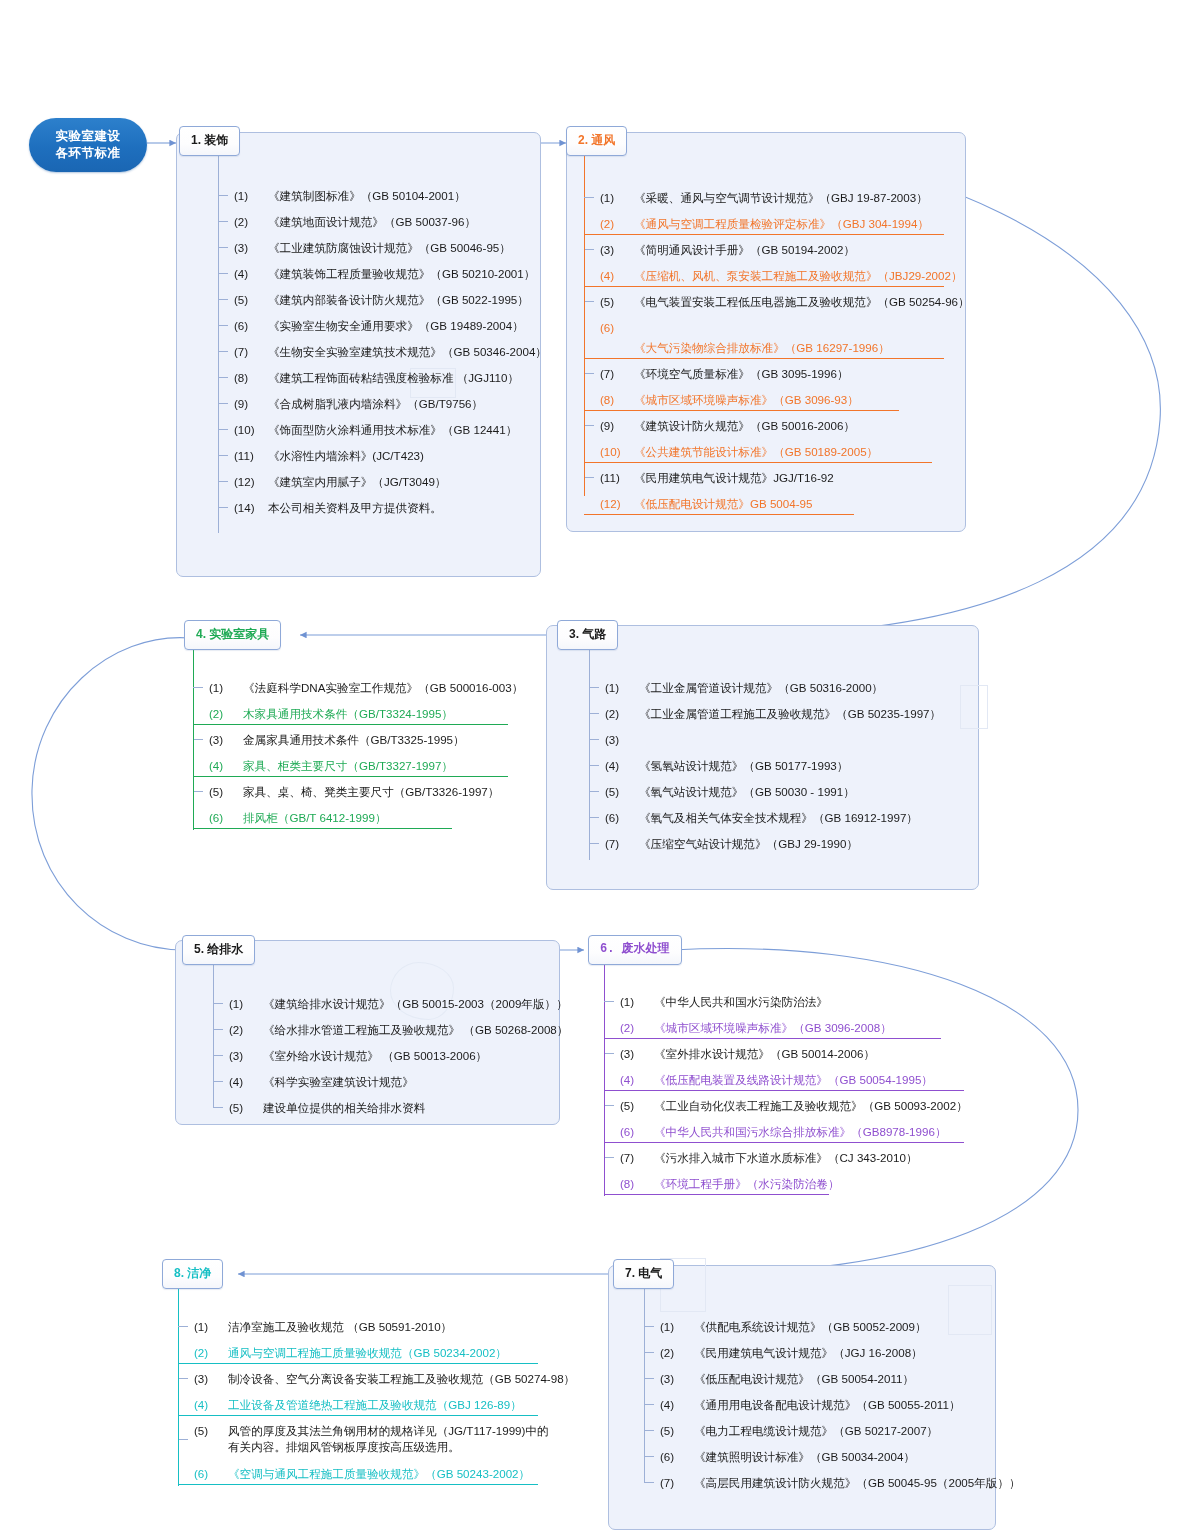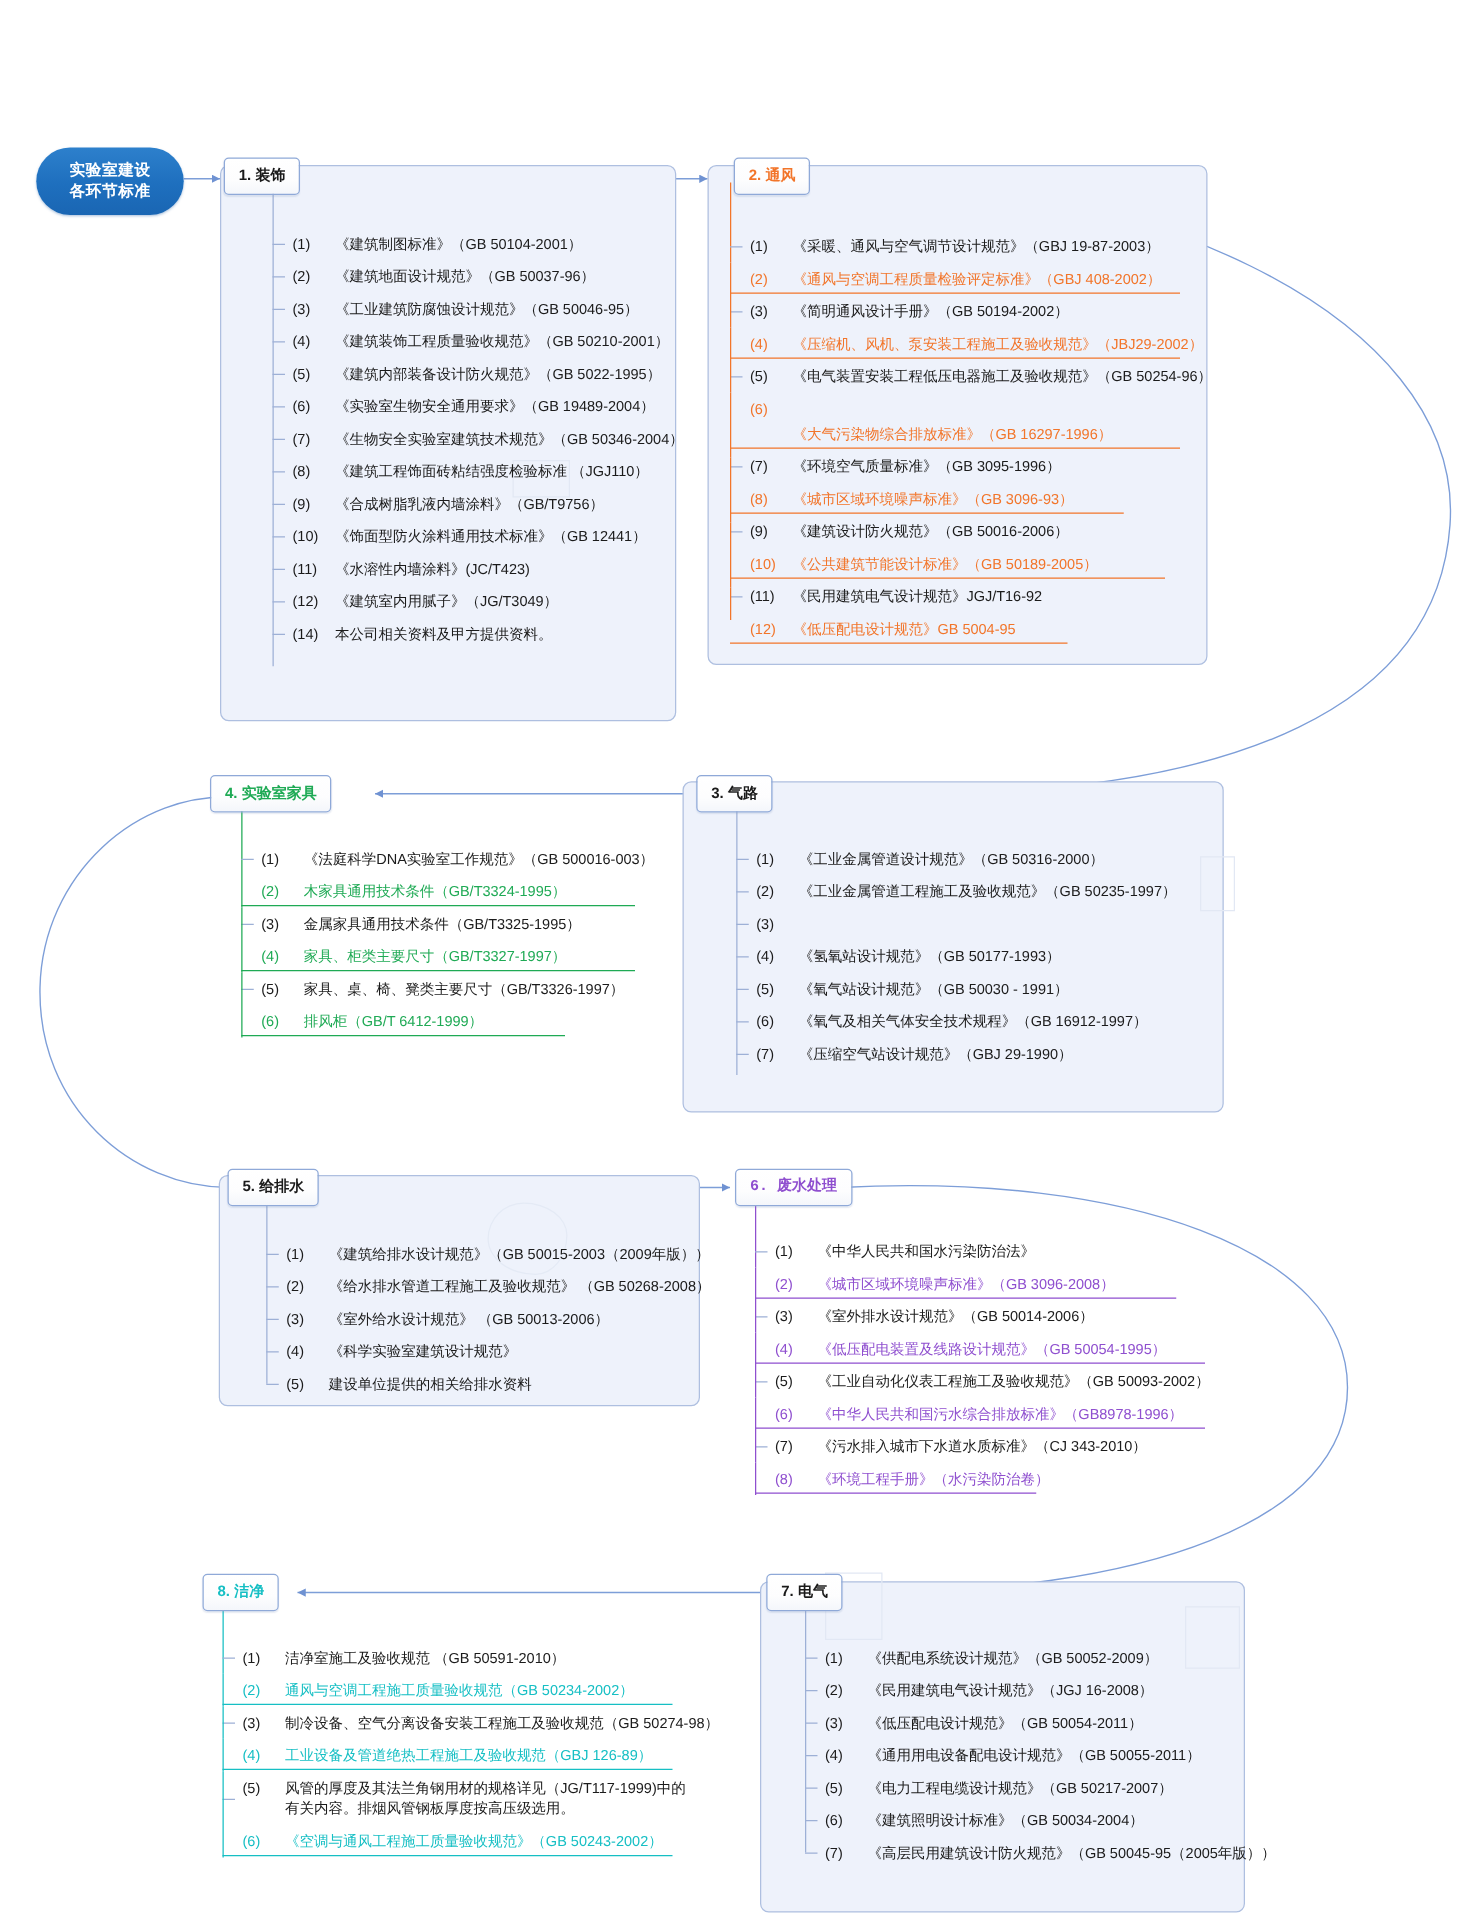--- a/index.html
+++ b/index.html
@@ -240,31 +240,31 @@
       <div class="row">
         <span class="tick"></span>
         <span class="num">(14)</span>
         <span class="txt">本公司相关资料及甲方提供资料。</span>
       </div>
     </div>
 
   <div class="panel" style="left:566px;top:132px;width:400px;height:400px;">
       <div class="inner"></div>
     </div>
-  <div class="sec-head" style="left:587px;top:126px;color:#f2752a;border-color:#8fa9d8;">2. 通风</div>
+  <div class="sec-head" style="left:566px;top:126px;color:#f2752a;border-color:#8fa9d8;">2. 通风</div>
   <div class="items" style="left:598px;top:184px;width:350px;">
       <div class="row">
         <span class="tick"></span>
         <span class="num">(1)</span>
         <span class="txt">《采暖、通风与空气调节设计规范》（GBJ 19-87-2003）</span>
       </div>
       <div class="row hl">
         <span class="hl-underline" style="background: rgb(242, 117, 42); width: 360px;"></span>
         <span class="num" style="color: rgb(242, 117, 42);">(2)</span>
-        <span class="txt" style="color: rgb(242, 117, 42);">《通风与空调工程质量检验评定标准》（GBJ 408-2002）</span>
+        <span class="txt" style="color: rgb(242, 117, 42);">《通风与空调工程质量检验评定标准》（GBJ 304-1994）</span>
       </div>
       <div class="row">
         <span class="tick"></span>
         <span class="num">(3)</span>
         <span class="txt">《简明通风设计手册》（GB 50194-2002）</span>
       </div>
       <div class="row hl">
         <span class="hl-underline" style="background: rgb(242, 117, 42); width: 360px;"></span>
         <span class="num" style="color: rgb(242, 117, 42);">(4)</span>
         <span class="txt" style="color: rgb(242, 117, 42);">《压缩机、风机、泵安装工程施工及验收规范》（JBJ29-2002）</span>
@@ -347,21 +347,21 @@
       </div>
       <div class="row">
         <span class="tick"></span>
         <span class="num">(7)</span>
         <span class="txt">《压缩空气站设计规范》（GBJ 29-1990）</span>
       </div>
     </div>
 
   <div class="panel" style="left:180px;top:625px;width:358px;height:240px;background:transparent;border-color:transparent;">
   </div>
-  <div class="sec-head" style="left:168px;top:620px;color:#1faa55;">4. 实验室家具</div>
+  <div class="sec-head" style="left:184px;top:620px;color:#1faa55;">4. 实验室家具</div>
   <div class="items" style="left:207px;top:674px;width:340px;">
       <div class="row">
         <span class="tick"></span>
         <span class="num">(1)</span>
         <span class="txt">《法庭科学DNA实验室工作规范》（GB 500016-003）</span>
       </div>
       <div class="row hl">
         <span class="hl-underline" style="background: rgb(31, 170, 85); width: 314.8px;"></span>
         <span class="num" style="color: rgb(31, 170, 85);">(2)</span>
         <span class="txt" style="color: rgb(31, 170, 85);">木家具通用技术条件（GB/T3324-1995）</span>

